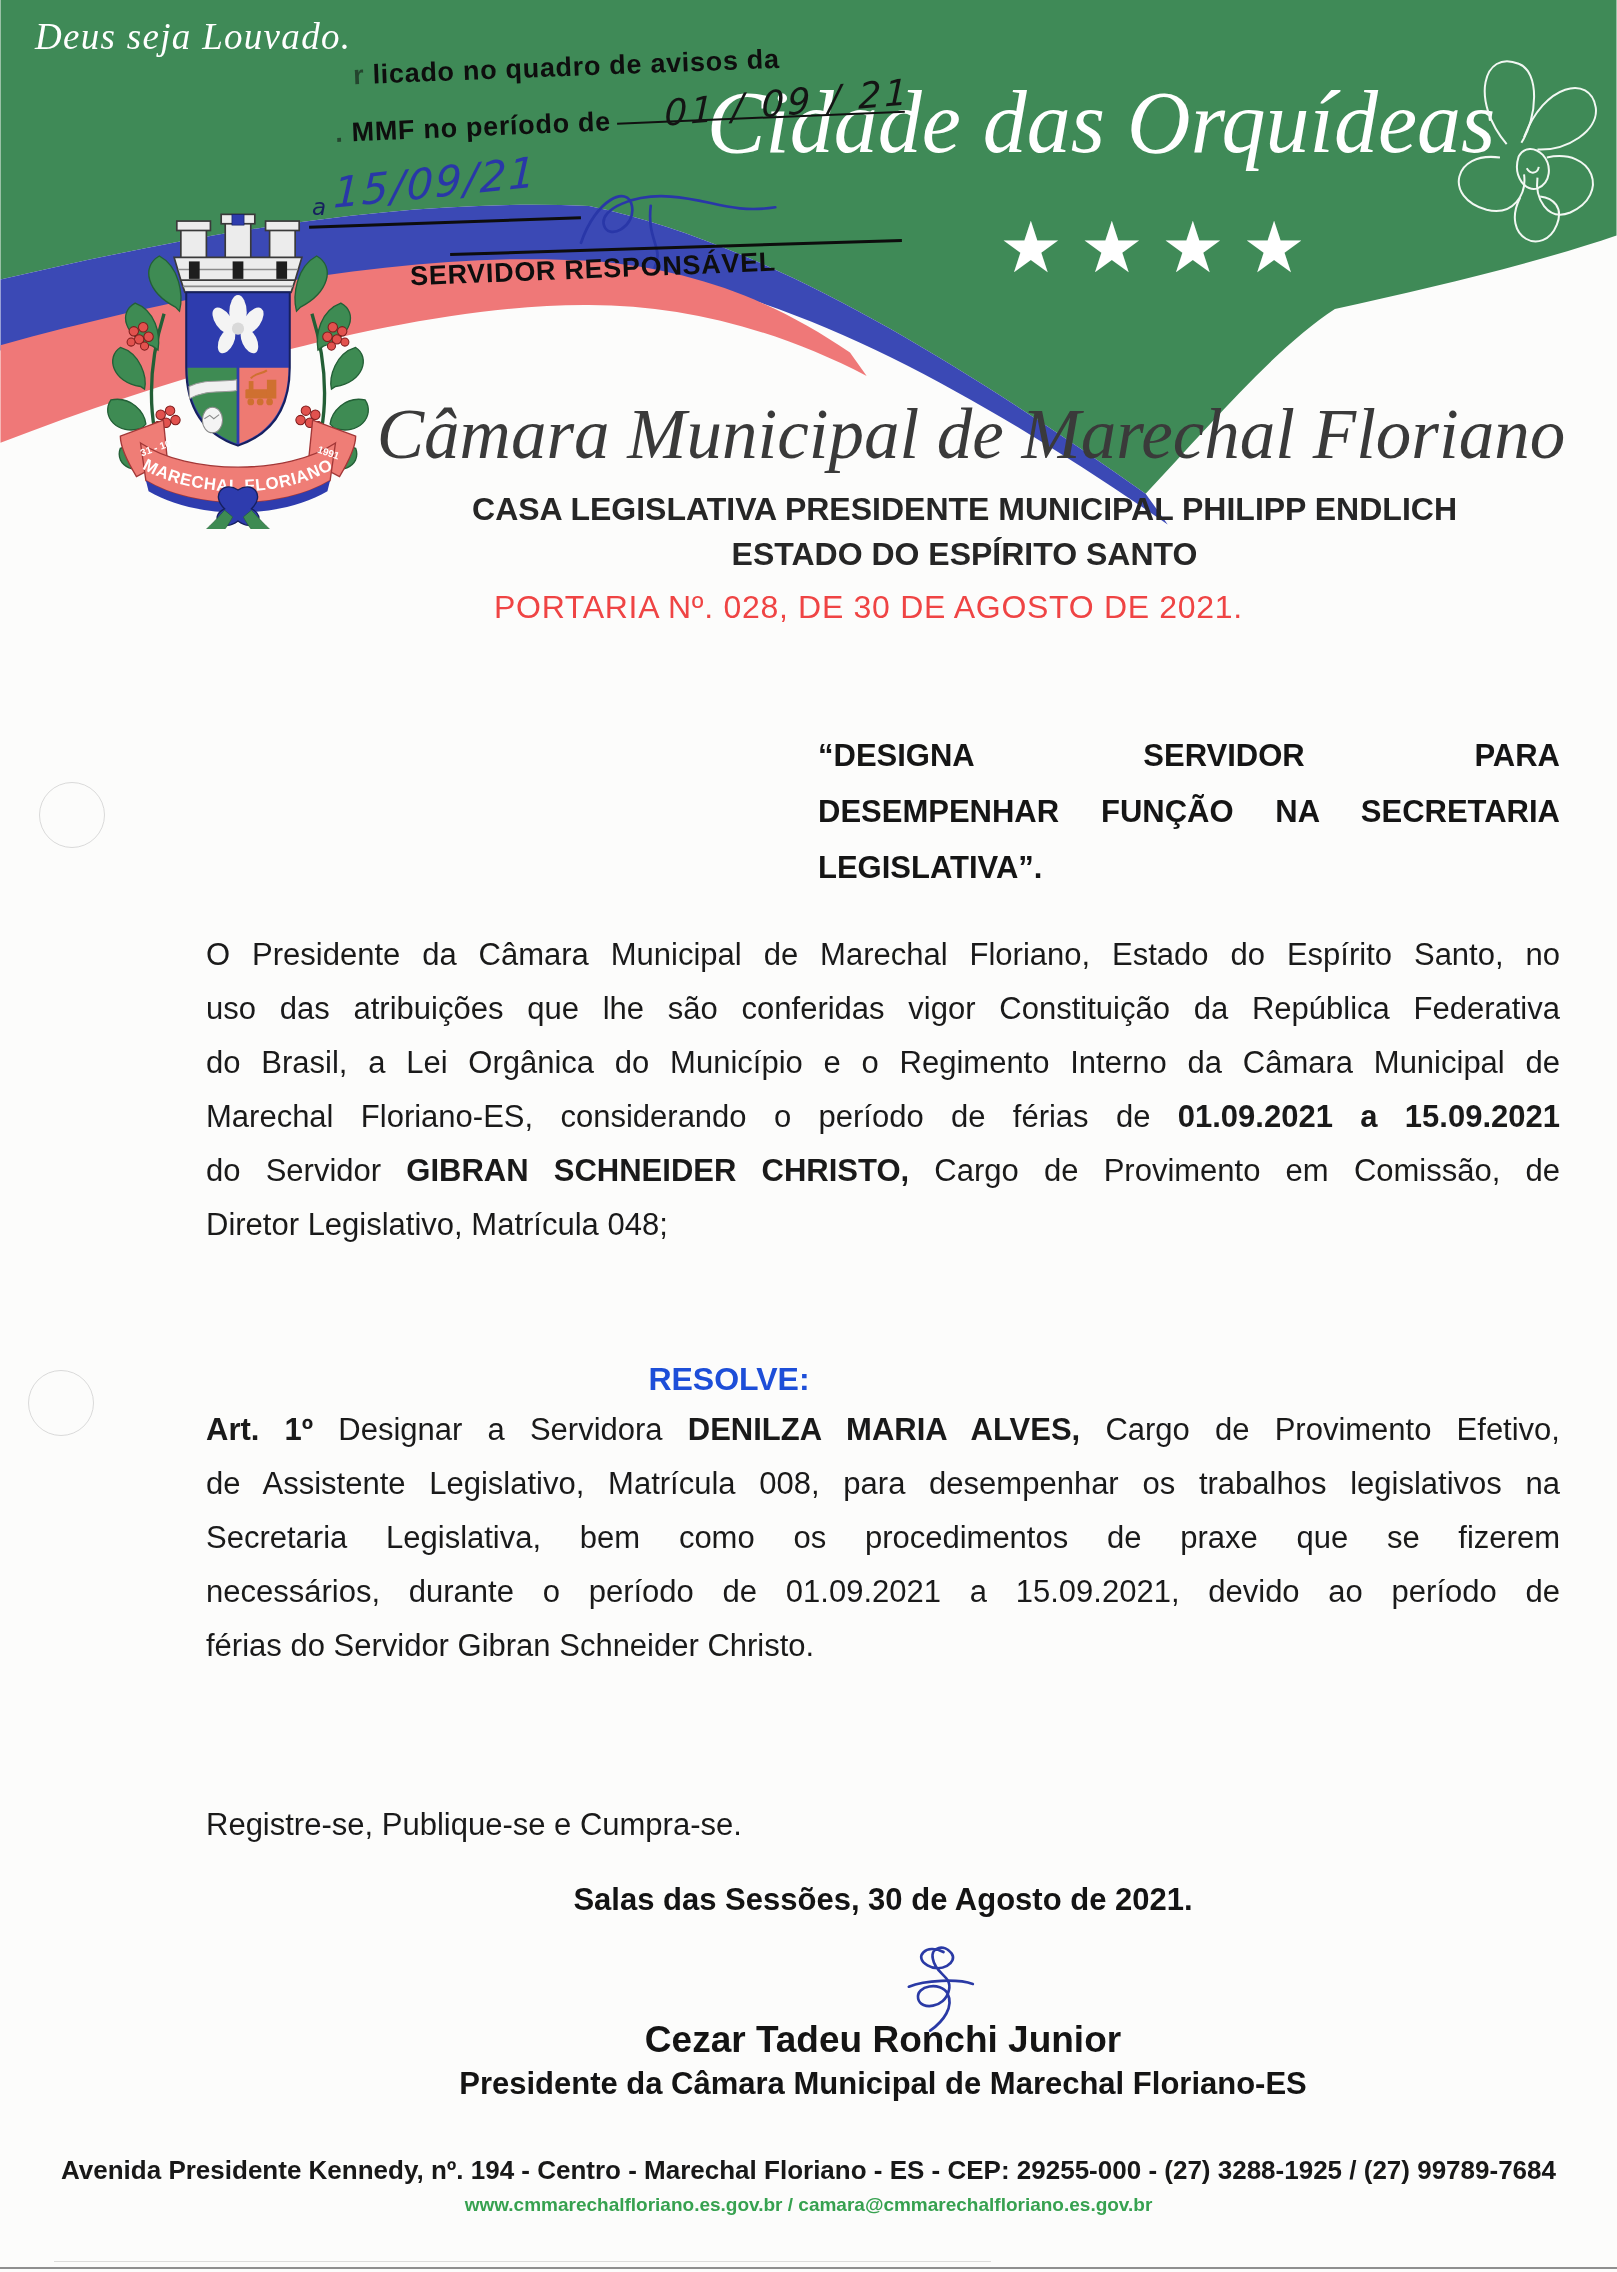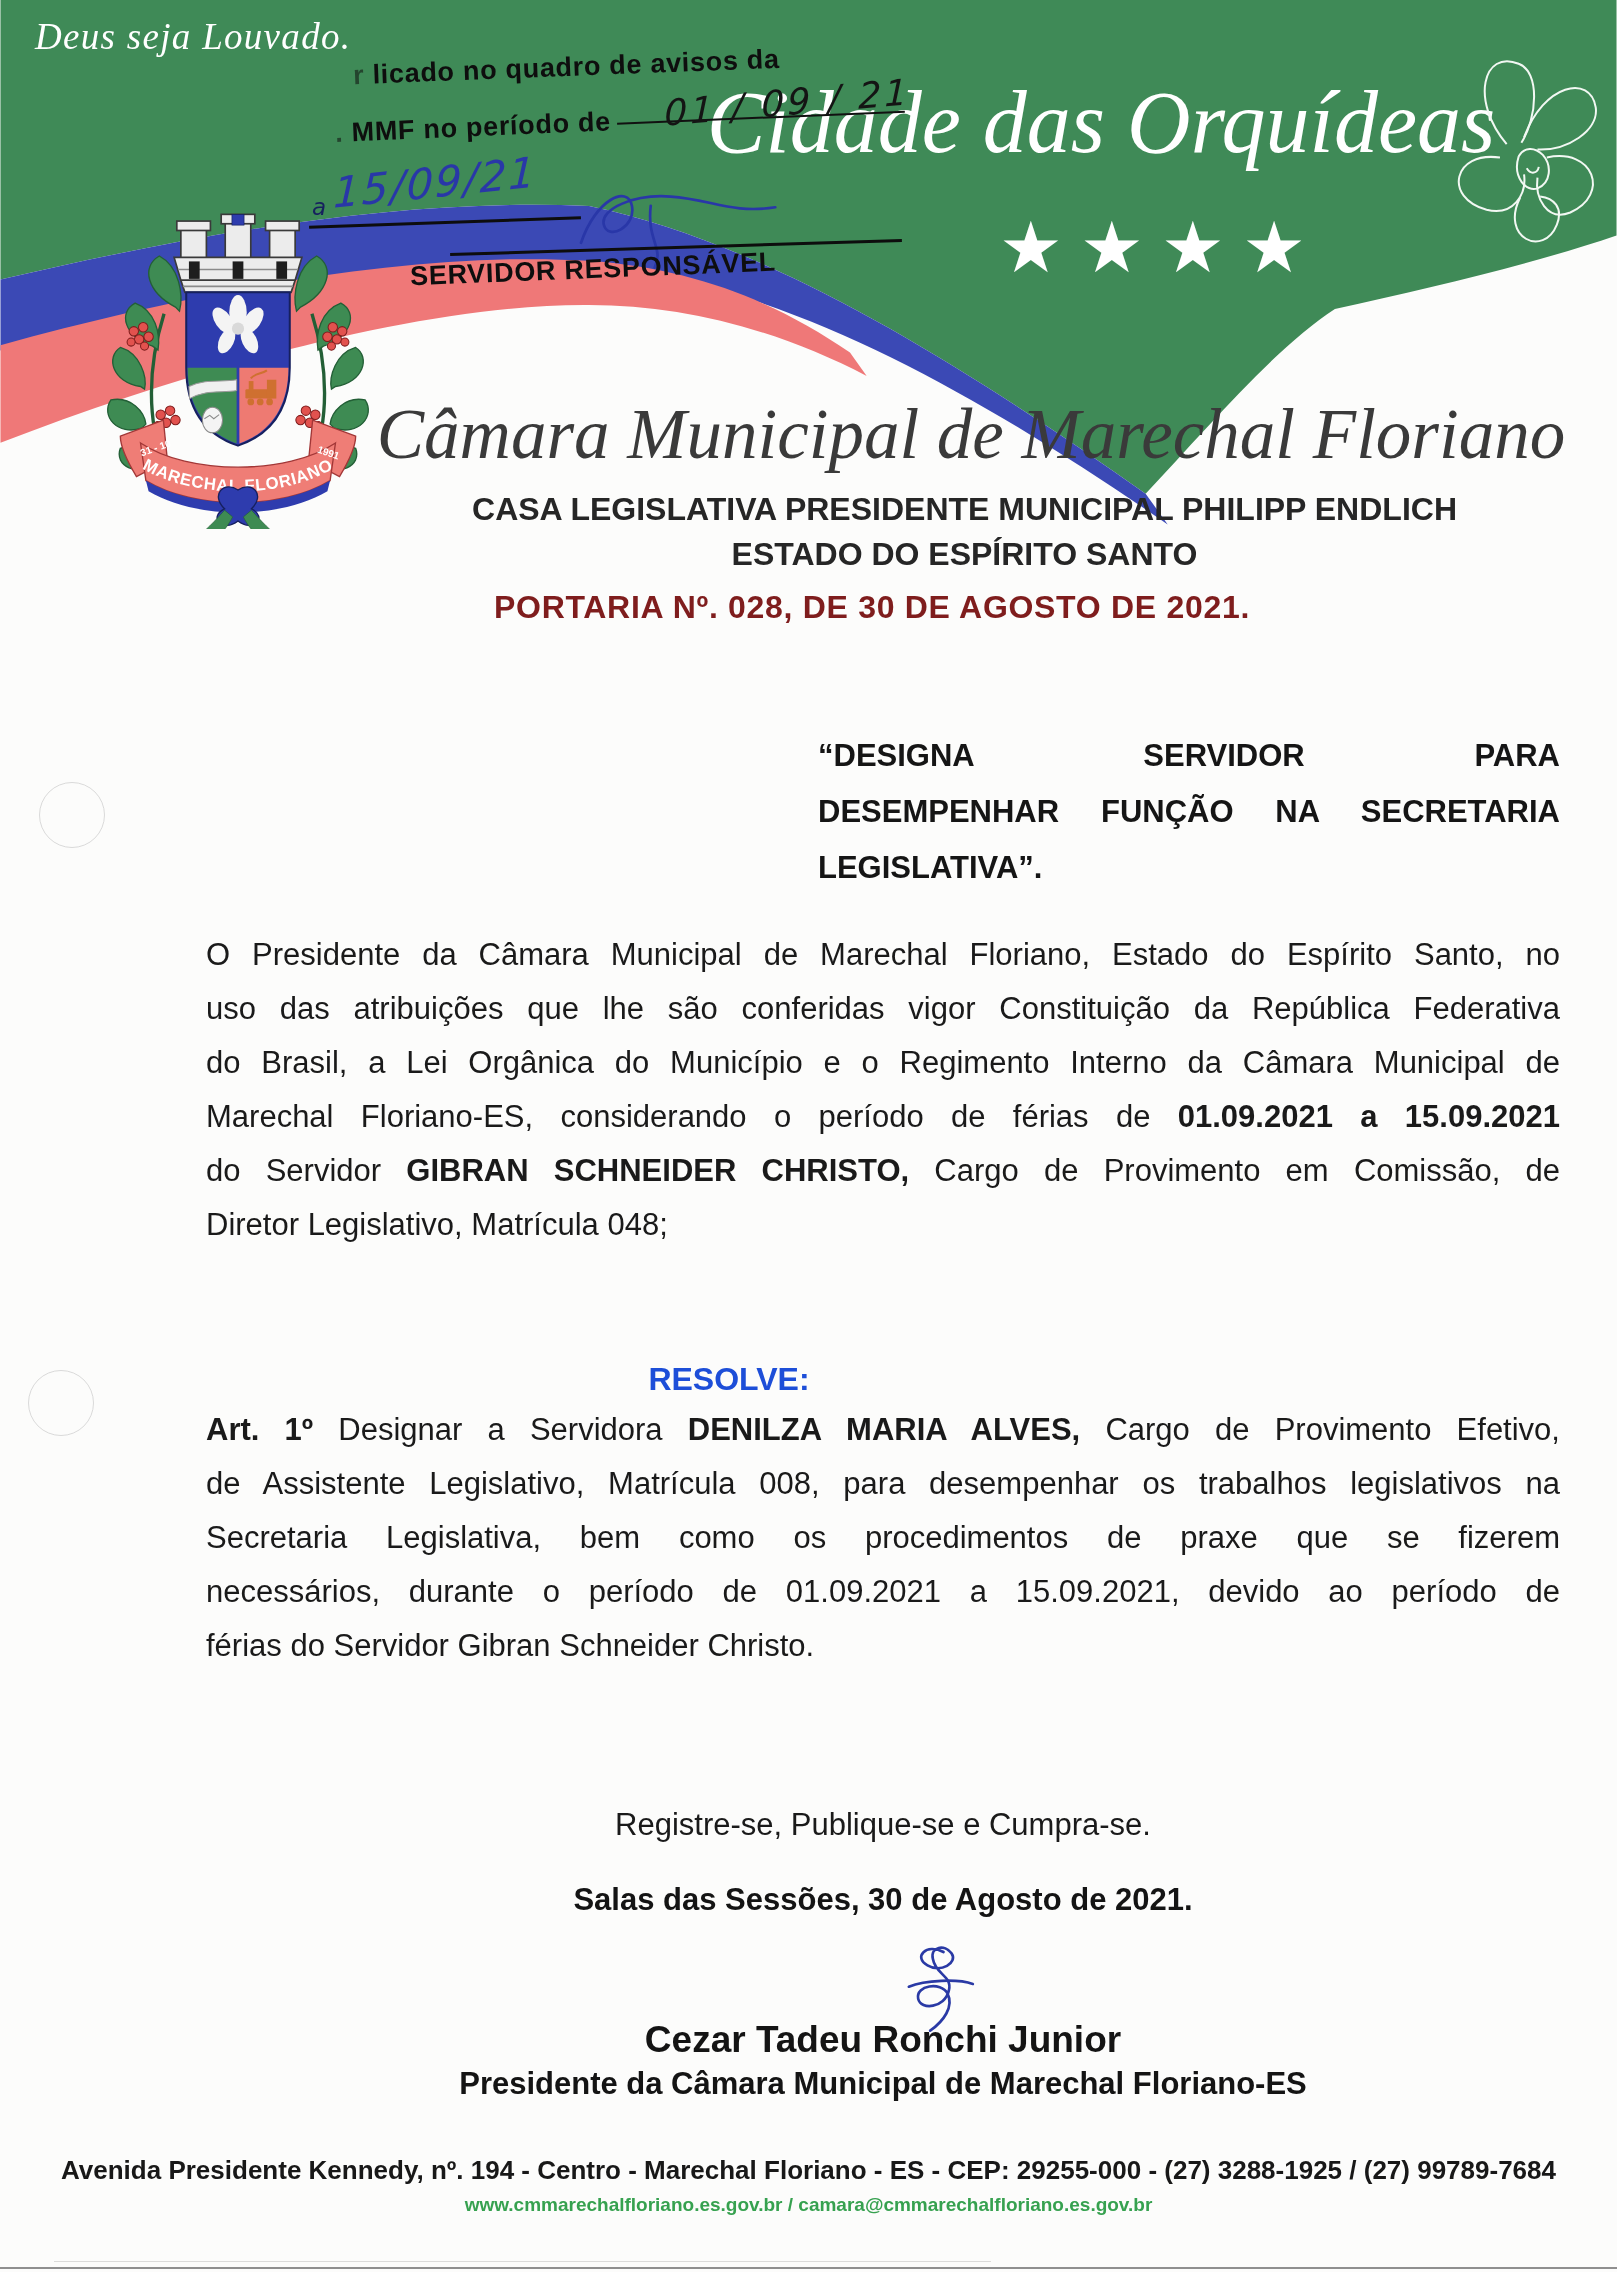--- a/index.html
+++ b/index.html
@@ -43,28 +43,28 @@
   .st3{left:410px; top:254px; font-size:27px; transform:rotate(-2.3deg); letter-spacing:0.7px;}
   
   .org-script{
     left:288px; top:394px; width:1366px; text-align:center;
     font-family:"Liberation Serif", serif; font-style:italic;
     font-size:71px; color:#3a3a3a; white-space:nowrap;
   }
   .org-l1{left:295px; top:491px; width:1339px; text-align:center; font-size:32px; font-weight:bold; color:#262626;}
   .org-l2{left:295px; top:536px; width:1339px; text-align:center; font-size:32px; font-weight:bold; color:#262626;}
   
-  .doc-title{left:494px; top:589px; font-size:32px; font-weight:bold; color:#7f1d1d; letter-spacing:0.7px; white-space:nowrap;}
+  .doc-title{left:494px; top:589px; font-size:32px; font-weight:normal; color:#ef4444; letter-spacing:0.7px; white-space:nowrap;}
   .epigraph{left:818px; top:728px; width:742px; font-size:31px; font-weight:bold; line-height:56px; color:#151515;}
   .para{font-size:31px; line-height:54px; color:#1a1a1a;}
   .p1{left:206px; top:928px; width:1354px;}
   .resolve{left:428px; top:1361px; width:602px; text-align:center; font-size:32px; font-weight:bold; color:#1d4ed8;}
   .a1{left:206px; top:1403px; width:1354px;}
   .a2{left:206px; top:1727px; width:1354px;}
-  .closing{left:206px; top:1807px; width:1354px; text-align:center; font-size:31px; color:#1a1a1a;}
+  .closing{left:206px; top:1807px; width:1354px; text-align:left; font-size:31px; color:#1a1a1a;}
   .session{left:206px; top:1882px; width:1354px; text-align:center; font-size:31px; font-weight:bold; color:#141414;}
   .signer-name{left:206px; top:2019px; width:1354px; text-align:center; font-size:37px; font-weight:bold; color:#141414;}
   .signer-title{left:206px; top:2066px; width:1354px; text-align:center; font-size:31px; font-weight:bold; color:#141414;}
   .tl{text-align:justify;}
   .tl.jl{text-align-last:justify;}
   .b{font-weight:bold;}
   
   .footer-address{left:0; top:2155px; width:1617px; text-align:center; font-size:26px; font-weight:bold; color:#181818;}
   .footer-web{left:0; top:2194px; width:1617px; text-align:center; font-size:19px; font-weight:bold; color:#36a14f;}
   .scan-bottom{left:0; top:2267px; width:1617px; height:2px; background:#8f8f8f;}

